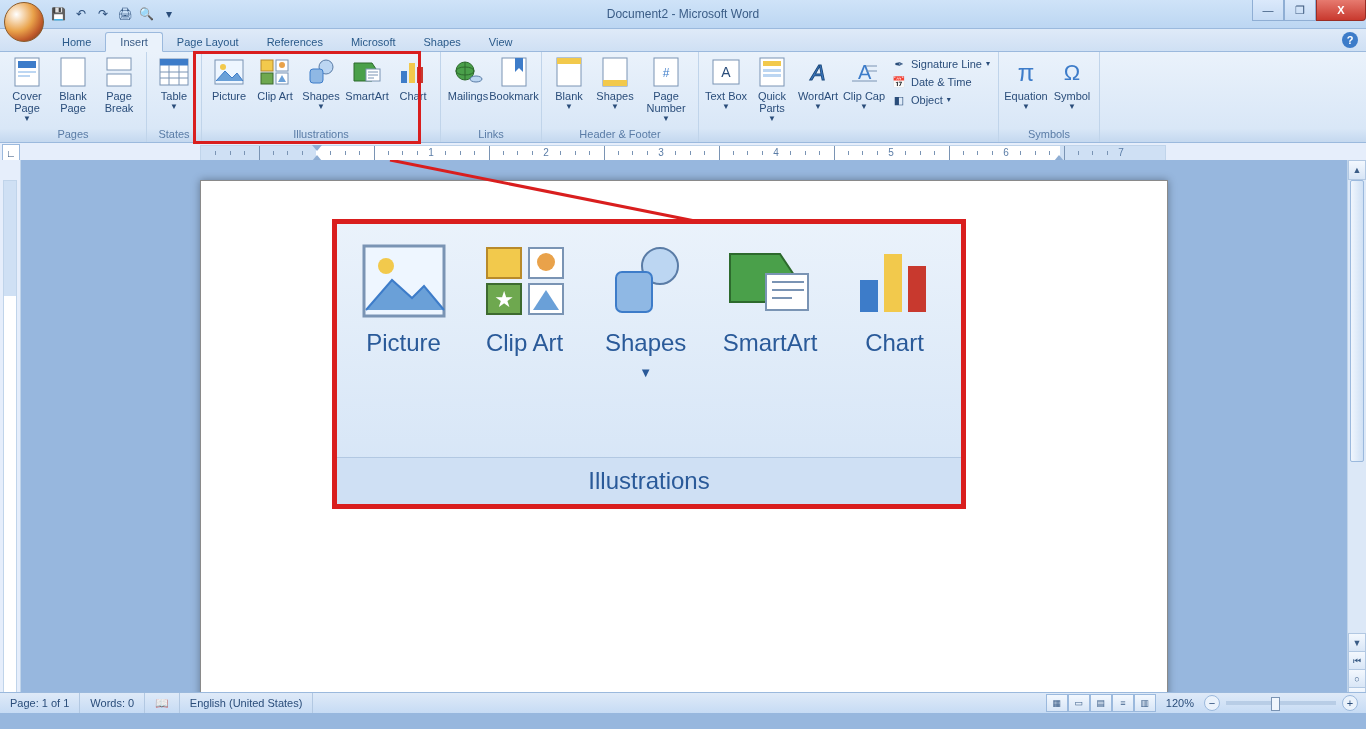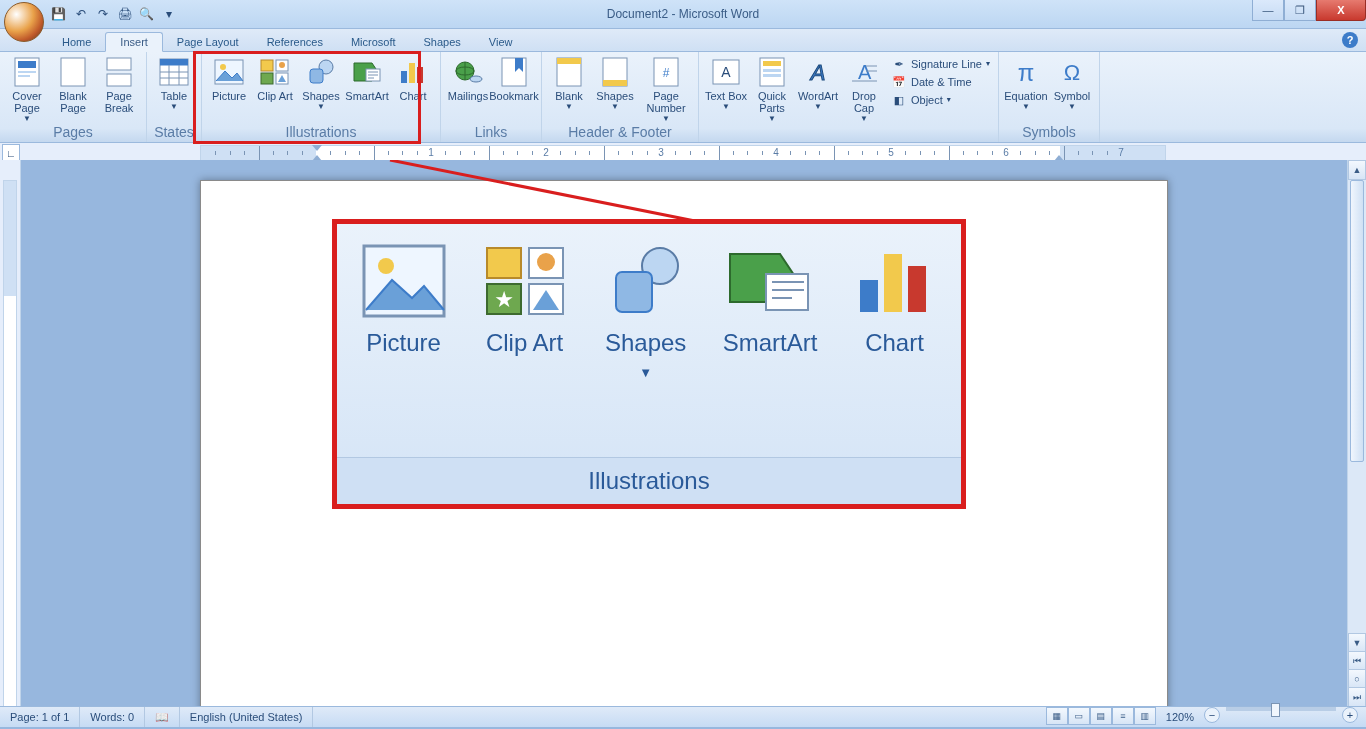--- a/index.html
+++ b/index.html
@@ -14,21 +14,21 @@
   .winbtn.close{width:48px;background:linear-gradient(#e67a6f,#c8392e);color:#fff;font-weight:bold;border-color:#9a2d25;border-top-color:transparent;border-radius:0 0 4px 0;}
   
   .tabs{height:22px;background:linear-gradient(#dfeaf8,#cfe0f4);display:flex;align-items:flex-end;padding-left:48px;border-bottom:1px solid #9bb9dd;position:relative;}
   .tab{padding:3px 14px;color:#2a5a8a;cursor:default;}
   .tab.active{background:#eaf2fb;border:1px solid #9bb9dd;border-bottom:1px solid #eaf2fb;border-radius:3px 3px 0 0;color:#3a5c86;margin-bottom:-1px;}
   .help-icon{position:absolute;right:8px;top:3px;width:16px;height:16px;border-radius:50%;background:#3d7cc9;color:#fff;display:flex;align-items:center;justify-content:center;font-size:11px;font-weight:bold;}
   
   .ribbon{height:90px;background:linear-gradient(#eaf2fb,#d9e7f7 85%,#c4d8ef);display:flex;border-bottom:1px solid #9bb9dd;}
   .group{display:flex;flex-direction:column;border-right:1px solid #c0d4ea;padding:2px 4px 0 4px;position:relative;}
   .group .items{flex:1;display:flex;align-items:flex-start;}
-  .group .glabel{text-align:center;color:#5a7ca6;font-size:14px;padding:1px 0 2px;}
+  .group .glabel{text-align:center;color:#5a7ca6;font-size:11px;padding:1px 0 2px;}
   .big{display:flex;flex-direction:column;align-items:center;width:46px;padding-top:2px;gap:2px;}
   .big.wider{width:56px;}
   .big.wider2{width:78px;}
   .big .lbl{color:#2a4d7a;text-align:center;line-height:12px;}
   .ico{width:32px;height:32px;display:flex;align-items:center;justify-content:center;}
   .drop-caret{color:#2a4d7a;font-size:8px;line-height:6px;}
   .stacked{display:flex;flex-direction:column;padding:2px 4px;gap:2px;}
   .stacked .row{display:flex;align-items:center;gap:4px;color:#2a4d7a;}
   .sm-ico{width:16px;height:16px;display:inline-flex;align-items:center;justify-content:center;}
   .highlight-box{position:absolute;border:3px solid #d91e1e;pointer-events:none;z-index:5;}
@@ -54,21 +54,21 @@
   .scroll-v .thumb{position:absolute;left:2px;right:2px;top:20px;height:280px;background:linear-gradient(90deg,#f0f6fd,#cfe0f4);border:1px solid #9bb9dd;border-radius:2px;}
   
   .callout{position:absolute;left:131px;top:38px;width:624px;height:280px;border:5px solid #d91e1e;background:linear-gradient(#eaf2fb,#d4e4f6);}
   .callout .crow{display:flex;justify-content:space-around;padding:14px 6px 0 6px;}
   .citem{display:flex;flex-direction:column;align-items:center;gap:6px;}
   .citem .clbl{color:#2a5a99;font-size:24px;text-align:center;line-height:26px;}
   .cfoot{position:absolute;left:0;right:0;bottom:0;height:46px;background:#cfe0f4;border-top:1px solid #b2c8e2;display:flex;align-items:center;justify-content:center;color:#2a5a99;font-size:24px;}
   .callout .bigico{width:88px;height:86px;display:flex;align-items:center;justify-content:center;}
   .connector-line{position:absolute;z-index:6;pointer-events:none;}
   
-  .status{position:absolute;left:0;right:0;bottom:2px;height:20px;background:linear-gradient(#dfeaf8,#c6dbf4);border-top:1px solid #9bb9dd;display:flex;align-items:flex-start;color:#2a4d7a;font-size:11px;margin-top:35px;}
+  .status{position:absolute;left:0;right:0;bottom:16px;height:20px;background:linear-gradient(#dfeaf8,#c6dbf4);border-top:1px solid #9bb9dd;display:flex;align-items:center;color:#2a4d7a;font-size:11px;margin-top:35px;}
   .status .cell{padding:0 10px;border-right:1px solid #b2c8e2;height:100%;display:flex;align-items:center;gap:4px;}
   .status .spacer{flex:1;}
   .viewbtns{display:flex;gap:0;}
   .viewbtn{width:20px;height:16px;border:1px solid #9bb9dd;background:linear-gradient(#f3f8fe,#d7e5f6);display:flex;align-items:center;justify-content:center;font-size:9px;color:#3a5c86;}
   .zoom-slider{width:110px;height:4px;background:#b8cde6;position:relative;margin:0 6px;}
   .zoom-slider .zthumb{position:absolute;top:-4px;left:45px;width:7px;height:12px;background:#f0f6fd;border:1px solid #7a94b4;}
   .zbtn{width:14px;height:14px;border:1px solid #9bb9dd;background:#eaf2fb;border-radius:50%;display:flex;align-items:center;justify-content:center;font-size:11px;}
   
   svg{display:block;}
 </style>
@@ -320,21 +320,21 @@
       </div>
       <div class="big">
         <span class="ico">
           <svg width="28" height="26">
               <text x="8" y="20" font-size="20" fill="#3d7cc9">A</text>
               <line x1="16" y1="7" x2="27" y2="7" stroke="#7a94b4"></line>
               <line x1="16" y1="12" x2="27" y2="12" stroke="#7a94b4"></line>
               <line x1="2" y1="22" x2="27" y2="22" stroke="#7a94b4"></line>
             </svg>
         </span>
-        <span class="lbl">Drop Cap</span>
+        <span class="lbl">Clip Cap</span>
         <span class="drop-caret">▼</span>
       </div>
       <div class="stacked">
         <div class="row">
           <span class="sm-ico">✒</span>
           <span>Signature Line</span>
           <span class="drop-caret">▾</span>
         </div>
         <div class="row">
           <span class="sm-ico">📅</span>

